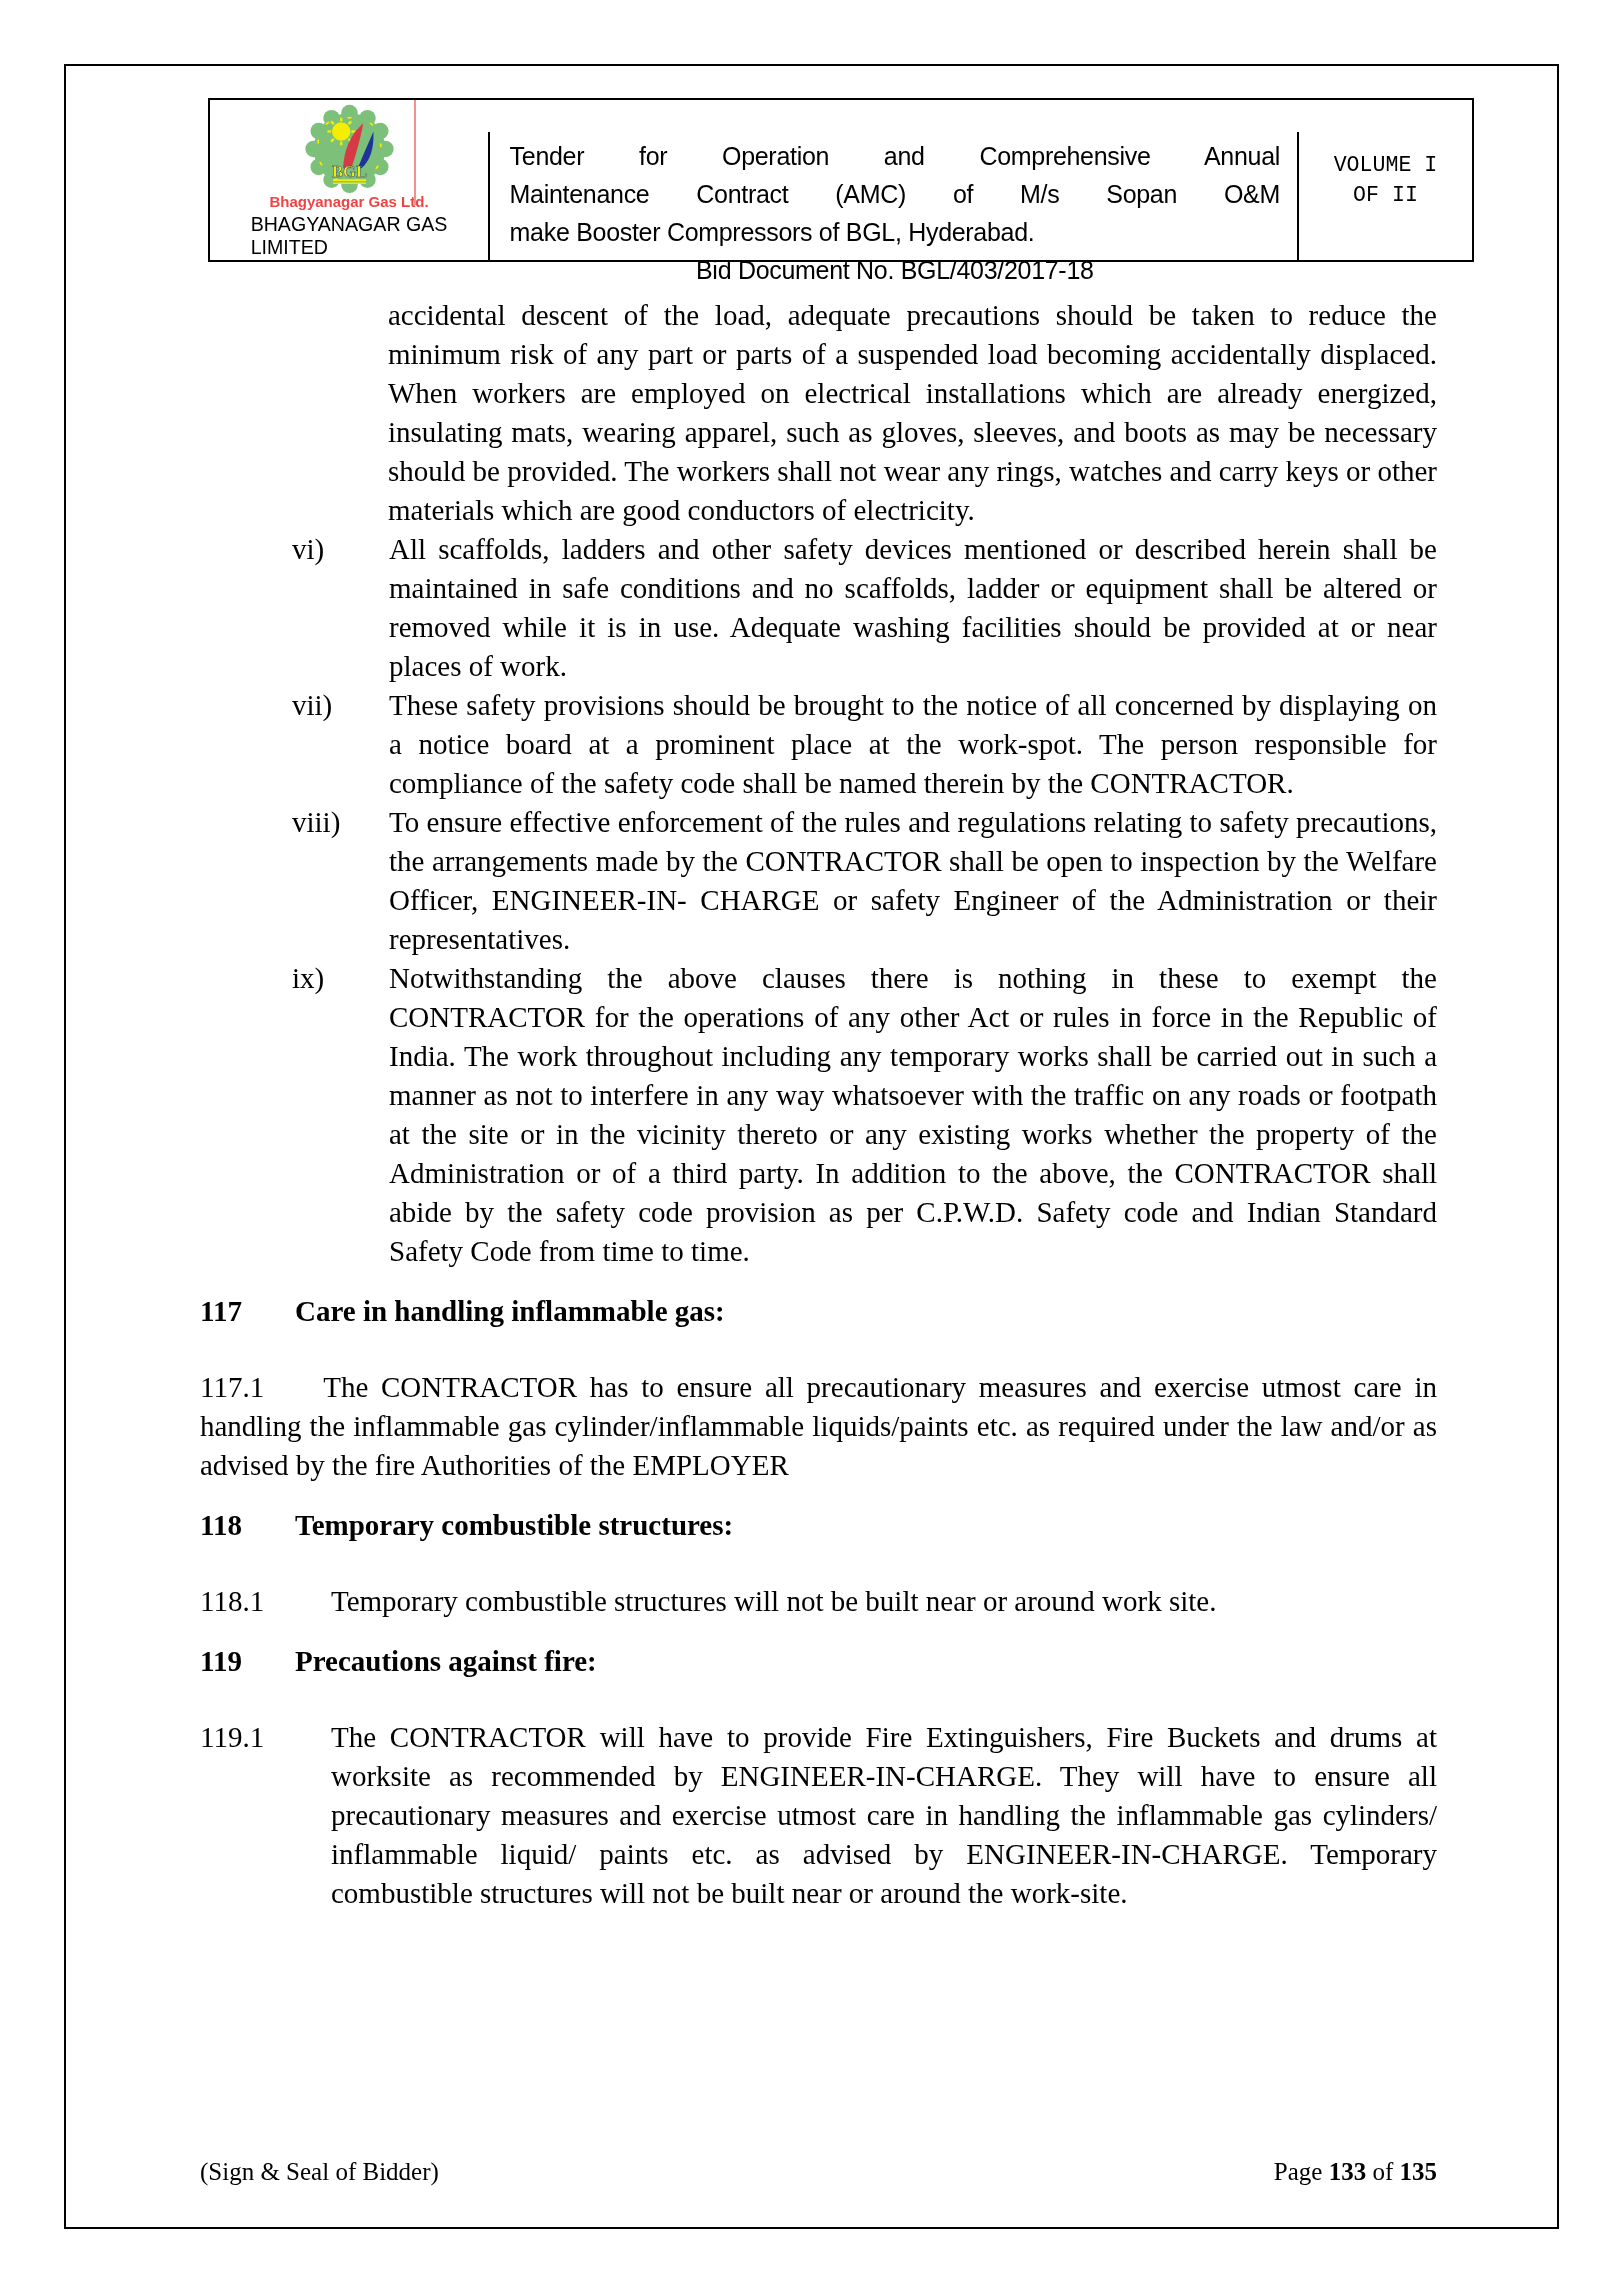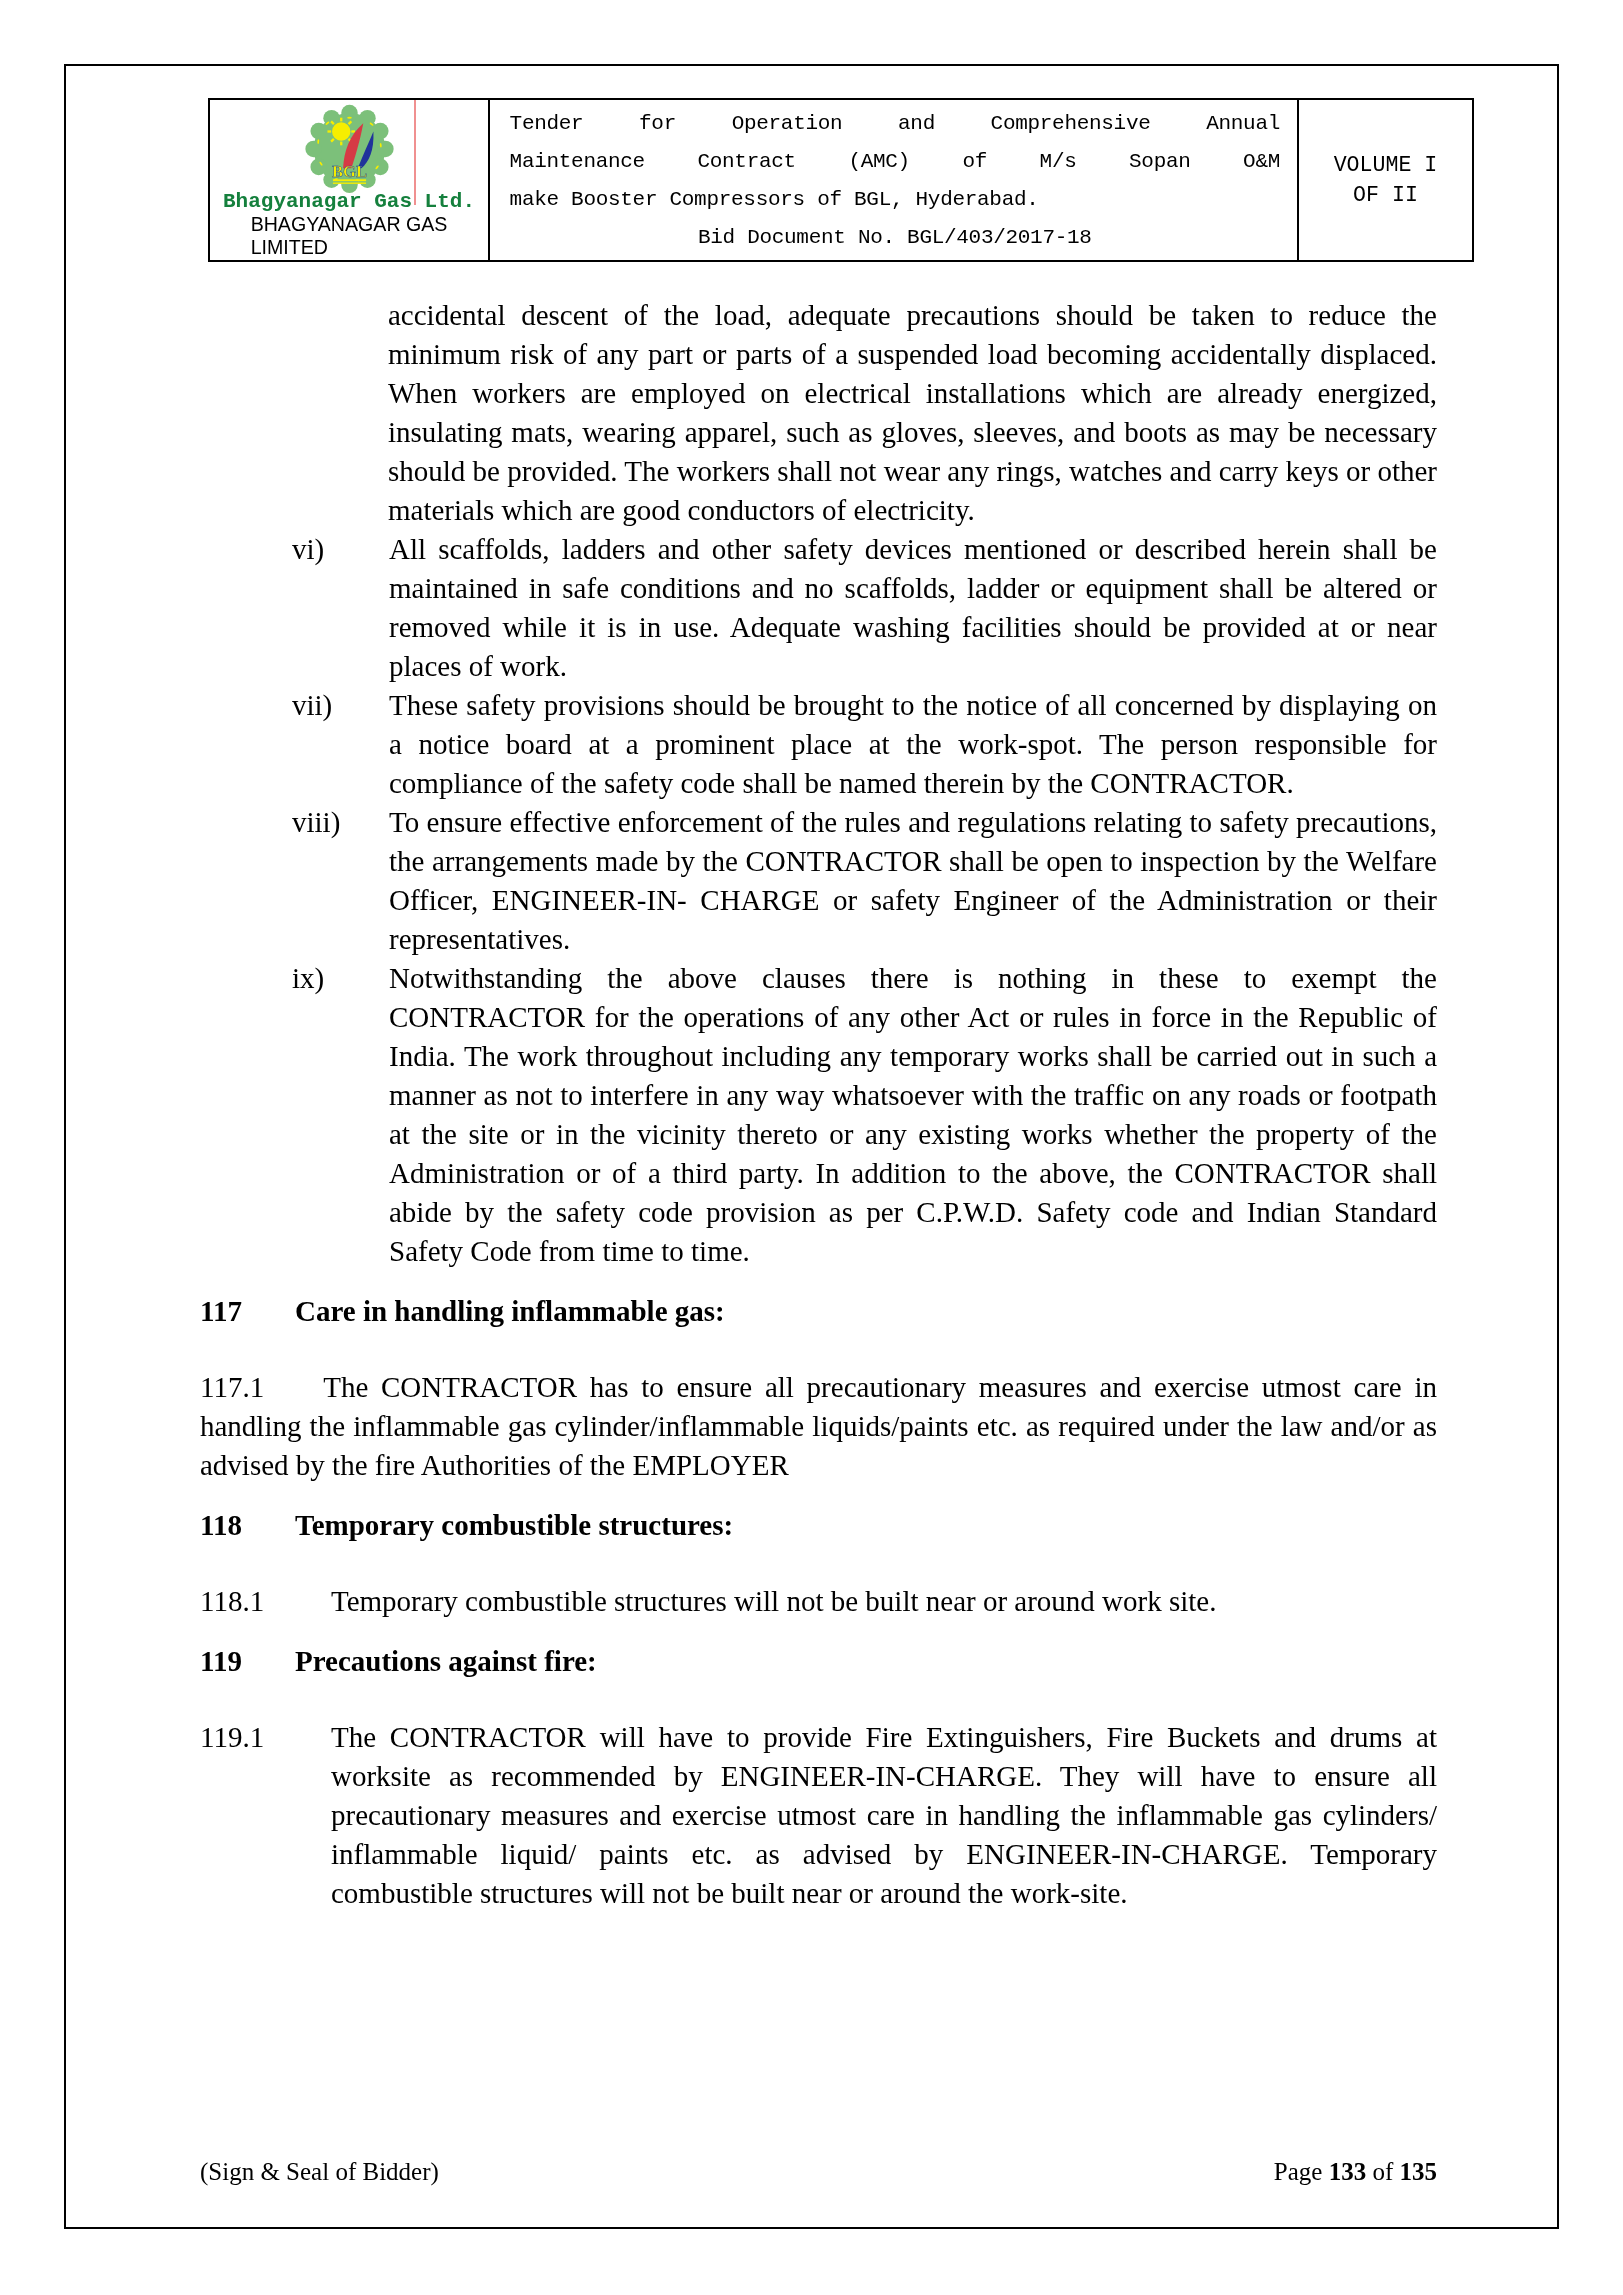--- a/index.html
+++ b/index.html
@@ -22,35 +22,35 @@
     display:flex; border:2px solid #000; background:#fff;
   }
   .cell-logo {
     width:278px; flex:none; position:relative;
     display:flex; flex-direction:column; align-items:center;
     font-family:"Liberation Sans", sans-serif;
   }
   .cell-title {
     width:811px; flex:none; border-left:2px solid #000; border-right:2px solid #000;
     padding:5.2px 17px 3.9px 19.6px;
-    font-family:Liberation Mono, monospace;
-    font-size:21px; line-height:38px; letter-spacing:-0.3px;
+    font-family:Liberation Sans, sans-serif;
+    font-size:25px; line-height:38px; letter-spacing:-0.3px;margin-top:32px;
   }
   .cell-volume {
     flex:1; display:flex; flex-direction:column; justify-content:center; align-items:center;
     font-family:Liberation Mono, monospace; font-size:21.6px; line-height:30px;
   }
   .t-just { text-align:justify; text-align-last:justify; }
   .t-left { text-align:left; }
   .t-center { text-align:center; }
 
   .logo-svg { width:93px; height:93px; margin-top:2.6px; }
   .logo-tagline {
-    font-family:Liberation Mono, monospace; font-weight:bold;
-    color:#15803d; font-size:21px; line-height:17px; margin-top:-1.3px;
+    font-family:Liberation Sans, sans-serif; font-weight:bold;
+    color:#ef4444; font-size:15px; line-height:17px; margin-top:-1.3px;
   }
   .logo-name {
     font-size:19.6px; line-height:23.6px; margin-top:2.6px; color:#000;
   }
   .scan-line {
     position:absolute; left:204px; top:0; width:2px; height:105px;
     background:#f09090;
   }
   .bgl-text {
     font-family:"Liberation Serif", serif; font-weight:bold;

